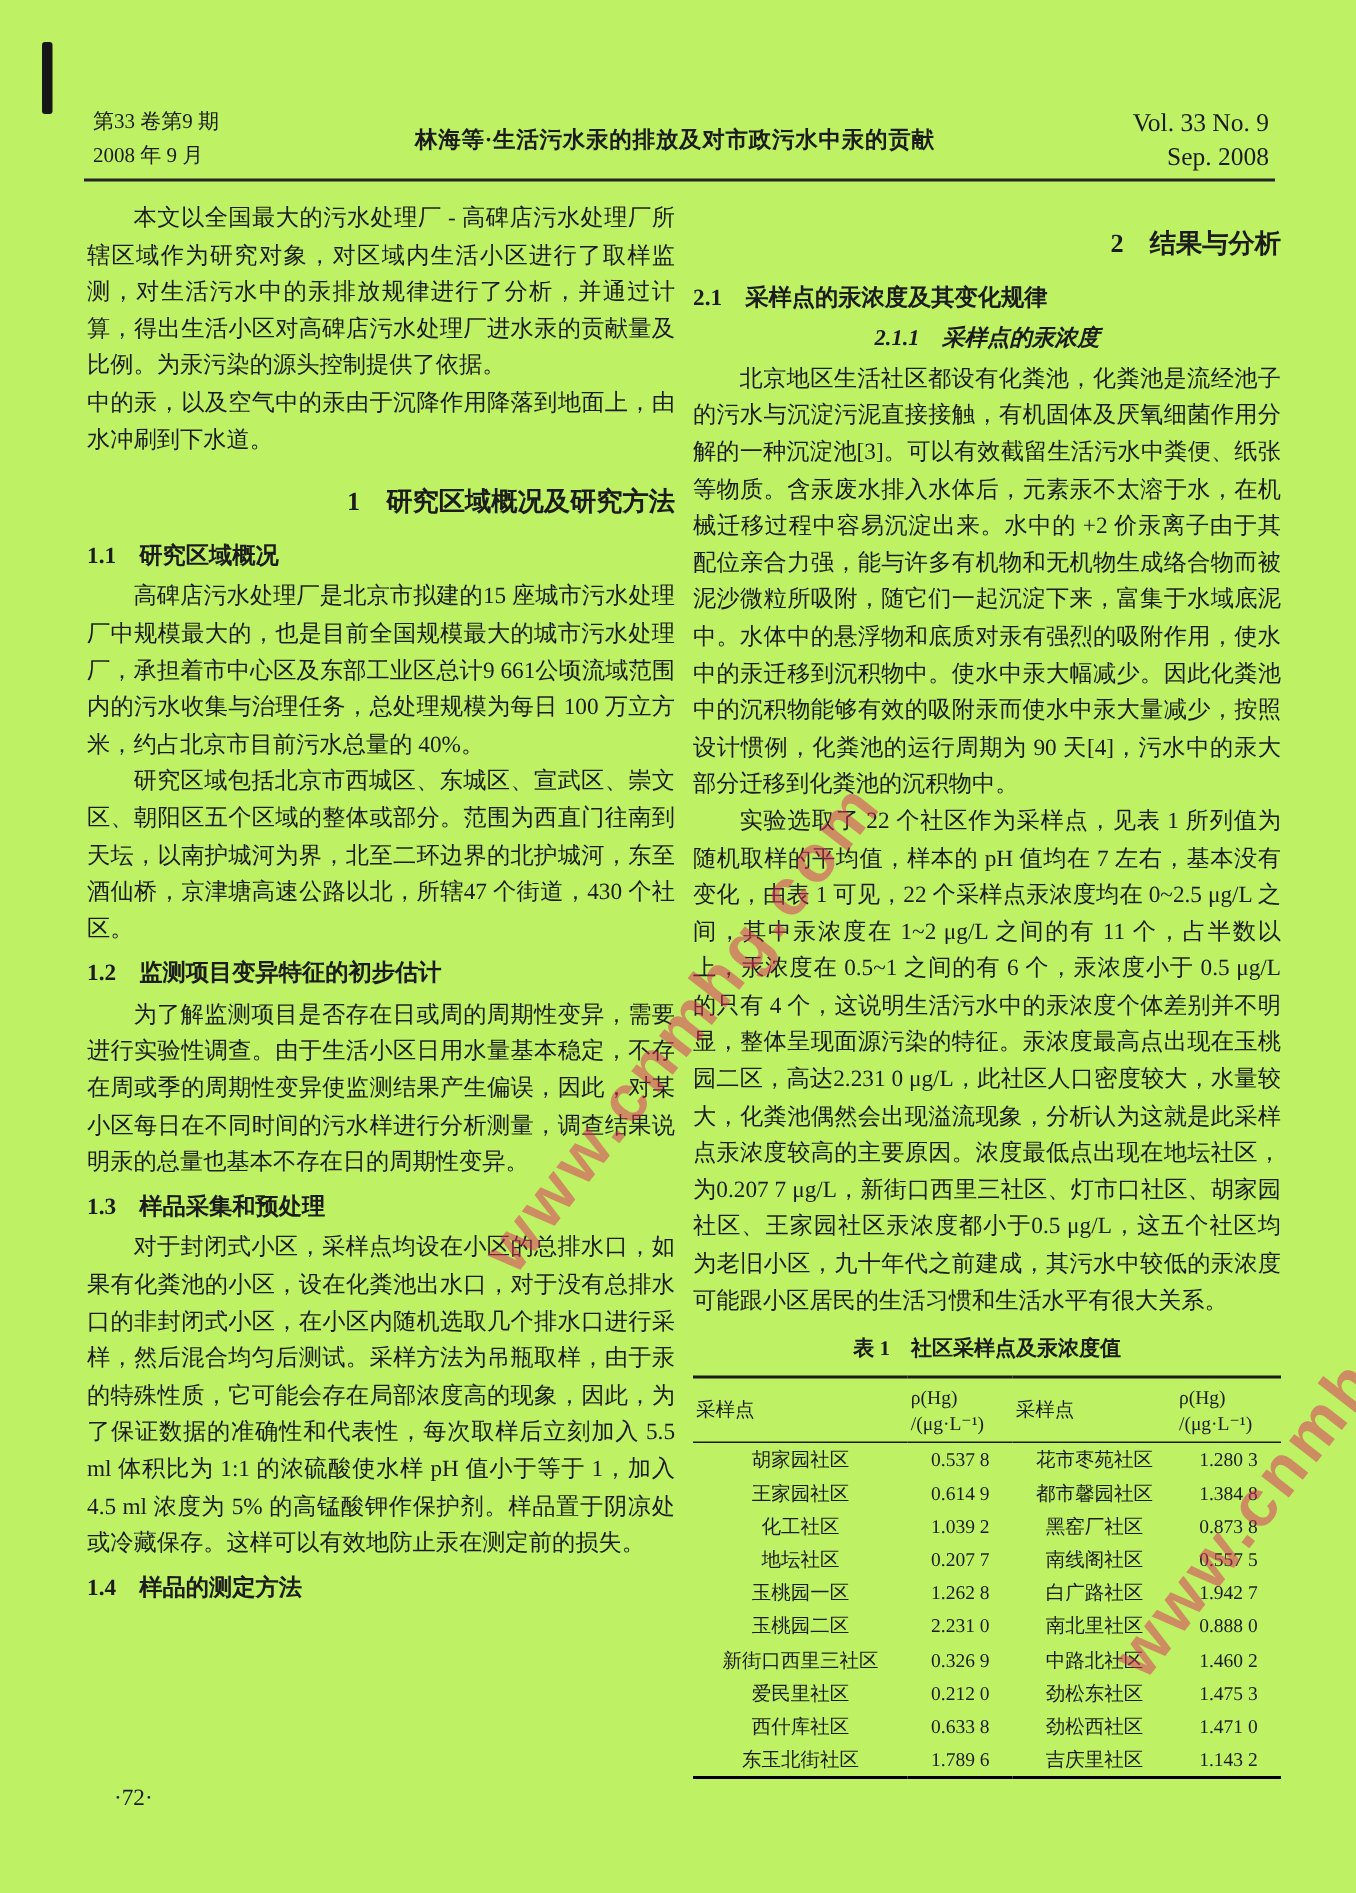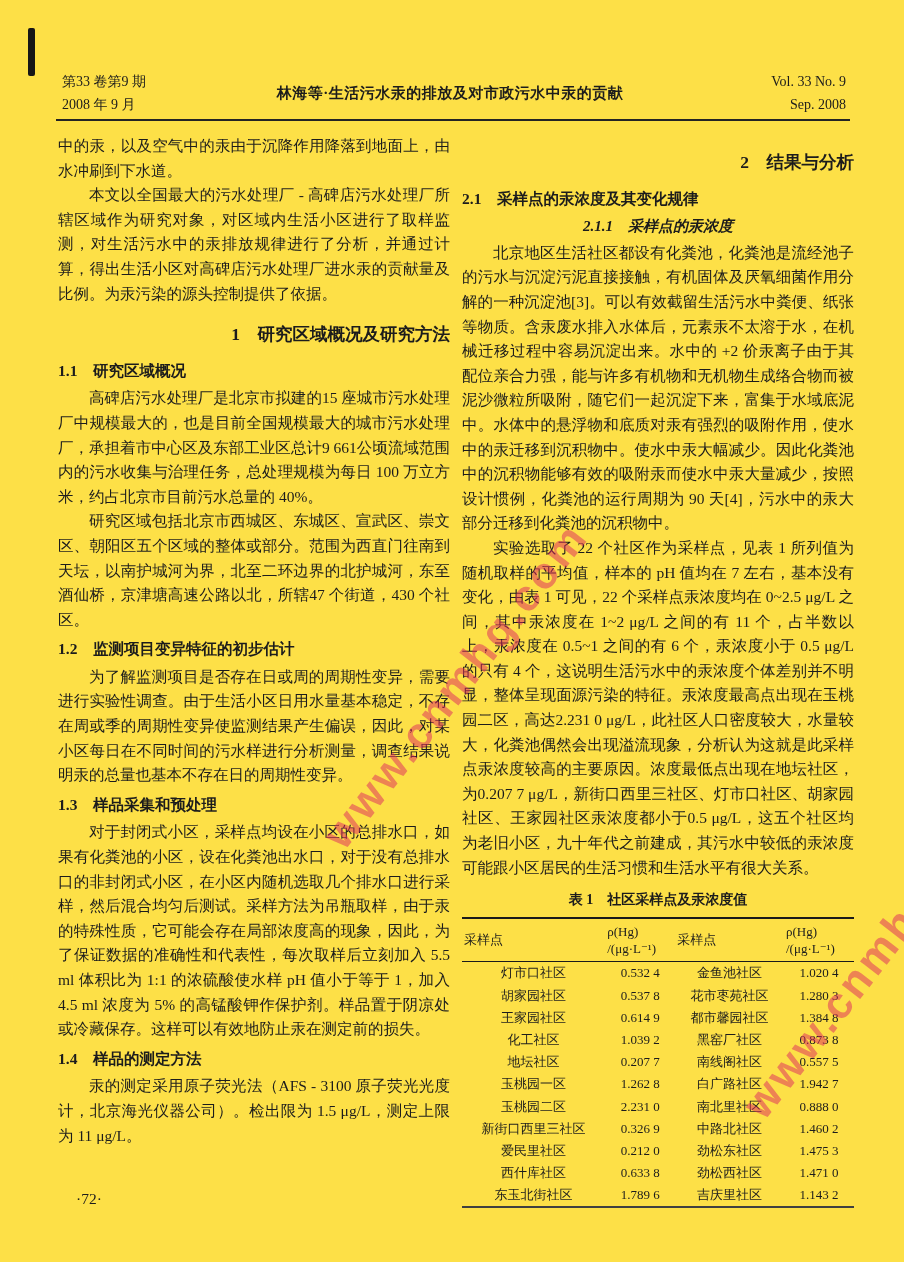--- a/index.html
+++ b/index.html
@@ -1,37 +1,37 @@
 <!DOCTYPE html>
 <html><head>
 <meta charset="utf-8">
 <style>
   html,body{margin:0;padding:0;background:#e9e9e9;}
-  .page{position:relative;width:904px;height:1262px;background:#fde047;overflow:hidden;
+  .page{position:relative;width:904px;height:1262px;background:#bef264;overflow:hidden;
         font-family:"Liberation Serif","DejaVu Serif",serif;color:#1c1c1c;margin:0 auto;}
   
   .hdr-left{position:absolute;left:62px;top:70px;font-size:14px;line-height:23px;}
   .hdr-center{position:absolute;left:170px;width:560px;top:84px;text-align:center;
               font-size:15px;font-weight:bold;letter-spacing:.5px;}
-  .hdr-right{position:absolute;right:58px;top:70px;text-align:right;font-size:14px;line-height:23px;}
+  .hdr-right{position:absolute;right:58px;top:70px;text-align:right;font-size:17px;line-height:23px;}
   .hdr-rule{position:absolute;left:56px;right:54px;top:119px;height:2px;background:#242424;}
   .scan-mark{position:absolute;left:28px;top:28px;width:7px;height:48px;background:#161616;border-radius:2px;}
   
   .col{position:absolute;top:134px;width:392px;font-size:15.5px;line-height:24.6px;text-align:justify;}
   .col-left{left:58px;}
   .col-right{left:462px;}
   .para{margin:0;text-indent:2em;}
   .para.noindent{text-indent:0;}
   .sec-h{font-size:17.5px;font-weight:bold;margin:16px 0 12px;text-indent:0;text-align:right;}
   .sub-h{font-size:15.5px;font-weight:bold;margin:5px 0 3px;text-indent:0;text-align:left;}
   .subsub-h{font-size:15px;font-weight:bold;font-style:italic;margin:3px 0 2px;text-indent:0;text-align:center;}
   
   .tbl-caption{font-size:14px;font-weight:bold;text-align:center;margin:8px 0 4px;text-indent:0;}
   table.paper-table{width:100%;border-collapse:collapse;font-size:13px;line-height:17px;
-                    border-top:2px solid #1a1a1a;border-bottom:2px solid #404040;}
+                    border-top:2px solid #1a1a1a;border-bottom:2px solid #000000;}
   table.paper-table th{font-weight:normal;border-bottom:1.5px solid #1a1a1a;padding:4px 2px;vertical-align:middle;}
   table.paper-table td{padding:2.6px 2px;text-align:center;white-space:nowrap;}
   .th-line2{display:block;}
   
   .page-num{position:absolute;left:76px;top:1190px;font-size:15.5px;}
   
   .watermark{position:absolute;font-family:"Liberation Sans","DejaVu Sans",sans-serif;
              font-size:44px;font-weight:bold;letter-spacing:3px;color:rgba(222,38,96,.5);
              transform:rotate(-52deg);transform-origin:left bottom;pointer-events:none;white-space:nowrap;}
   .wm-1{left:352px;top:808px;}
@@ -49,32 +49,31 @@
     <div>2008 年 9 月</div>
   </div>
   <div class="hdr-center">林海等·生活污水汞的排放及对市政污水中汞的贡献</div>
   <div class="hdr-right">
     <div>Vol. 33 No. 9</div>
     <div>Sep. 2008</div>
   </div>
   <div class="hdr-rule"></div>
 
   <div class="col col-left">
+    <p class="para">本文以全国最大的污水处理厂 - 高碑店污水处理厂所辖区域作为研究对象，对区域内生活小区进行了取样监测，对生活污水中的汞排放规律进行了分析，并通过计算，得出生活小区对高碑店污水处理厂进水汞的贡献量及比例。为汞污染的源头控制提供了依据。</p>
     <p class="para noindent">中的汞，以及空气中的汞由于沉降作用降落到地面上，由水冲刷到下水道。</p>
-    <p class="para">本文以全国最大的污水处理厂 - 高碑店污水处理厂所辖区域作为研究对象，对区域内生活小区进行了取样监测，对生活污水中的汞排放规律进行了分析，并通过计算，得出生活小区对高碑店污水处理厂进水汞的贡献量及比例。为汞污染的源头控制提供了依据。</p>
     <p class="sec-h">1　研究区域概况及研究方法</p>
     <p class="sub-h">1.1　研究区域概况</p>
     <p class="para">高碑店污水处理厂是北京市拟建的15 座城市污水处理厂中规模最大的，也是目前全国规模最大的城市污水处理厂，承担着市中心区及东部工业区总计9 661公顷流域范围内的污水收集与治理任务，总处理规模为每日 100 万立方米，约占北京市目前污水总量的 40%。</p>
     <p class="para">研究区域包括北京市西城区、东城区、宣武区、崇文区、朝阳区五个区域的整体或部分。范围为西直门往南到天坛，以南护城河为界，北至二环边界的北护城河，东至酒仙桥，京津塘高速公路以北，所辖47 个街道，430 个社区。</p>
     <p class="sub-h">1.2　监测项目变异特征的初步估计</p>
     <p class="para">为了解监测项目是否存在日或周的周期性变异，需要进行实验性调查。由于生活小区日用水量基本稳定，不存在周或季的周期性变异使监测结果产生偏误，因此，对某小区每日在不同时间的污水样进行分析测量，调查结果说明汞的总量也基本不存在日的周期性变异。</p>
     <p class="sub-h">1.3　样品采集和预处理</p>
     <p class="para">对于封闭式小区，采样点均设在小区的总排水口，如果有化粪池的小区，设在化粪池出水口，对于没有总排水口的非封闭式小区，在小区内随机选取几个排水口进行采样，然后混合均匀后测试。采样方法为吊瓶取样，由于汞的特殊性质，它可能会存在局部浓度高的现象，因此，为了保证数据的准确性和代表性，每次取样后立刻加入 5.5 ml 体积比为 1:1 的浓硫酸使水样 pH 值小于等于 1，加入 4.5 ml 浓度为 5% 的高锰酸钾作保护剂。样品置于阴凉处或冷藏保存。这样可以有效地防止汞在测定前的损失。</p>
     <p class="sub-h">1.4　样品的测定方法</p>
-    <p class="para">汞的测定采用原子荧光法（AFS - 3100 原子荧光光度计，北京海光仪器公司）。检出限为 1.5 μg/L，测定上限为 11 μg/L。</p>
   </div>
 
   <div class="col col-right">
     <p class="sec-h">2　结果与分析</p>
     <p class="sub-h">2.1　采样点的汞浓度及其变化规律</p>
     <p class="subsub-h">2.1.1　采样点的汞浓度</p>
     <p class="para">北京地区生活社区都设有化粪池，化粪池是流经池子的污水与沉淀污泥直接接触，有机固体及厌氧细菌作用分解的一种沉淀池[3]。可以有效截留生活污水中粪便、纸张等物质。含汞废水排入水体后，元素汞不太溶于水，在机械迁移过程中容易沉淀出来。水中的 +2 价汞离子由于其配位亲合力强，能与许多有机物和无机物生成络合物而被泥沙微粒所吸附，随它们一起沉淀下来，富集于水域底泥中。水体中的悬浮物和底质对汞有强烈的吸附作用，使水中的汞迁移到沉积物中。使水中汞大幅减少。因此化粪池中的沉积物能够有效的吸附汞而使水中汞大量减少，按照设计惯例，化粪池的运行周期为 90 天[4]，污水中的汞大部分迁移到化粪池的沉积物中。</p>
     <p class="para">实验选取了 22 个社区作为采样点，见表 1 所列值为随机取样的平均值，样本的 pH 值均在 7 左右，基本没有变化，由表 1 可见，22 个采样点汞浓度均在 0~2.5 μg/L 之间，其中汞浓度在 1~2 μg/L 之间的有 11 个，占半数以上，汞浓度在 0.5~1 之间的有 6 个，汞浓度小于 0.5 μg/L 的只有 4 个，这说明生活污水中的汞浓度个体差别并不明显，整体呈现面源污染的特征。汞浓度最高点出现在玉桃园二区，高达2.231 0 μg/L，此社区人口密度较大，水量较大，化粪池偶然会出现溢流现象，分析认为这就是此采样点汞浓度较高的主要原因。浓度最低点出现在地坛社区，为0.207 7 μg/L，新街口西里三社区、灯市口社区、胡家园社区、王家园社区汞浓度都小于0.5 μg/L，这五个社区均为老旧小区，九十年代之前建成，其污水中较低的汞浓度可能跟小区居民的生活习惯和生活水平有很大关系。</p>
 
     <p class="tbl-caption">表 1　社区采样点及汞浓度值</p>
@@ -93,26 +92,20 @@
             <span>采样点</span>
             <span class="th-line2"></span>
           </th>
           <th>
             <span>ρ(Hg)</span>
             <span class="th-line2">/(μg·L⁻¹)</span>
           </th>
         </tr>
       </thead>
       <tbody>
-          <tr>
-            <td>灯市口社区</td>
-            <td>0.532 4</td>
-            <td>金鱼池社区</td>
-            <td>1.020 4</td>
-          </tr>
           <tr>
             <td>胡家园社区</td>
             <td>0.537 8</td>
             <td>花市枣苑社区</td>
             <td>1.280 3</td>
           </tr>
           <tr>
             <td>王家园社区</td>
             <td>0.614 9</td>
             <td>都市馨园社区</td>

